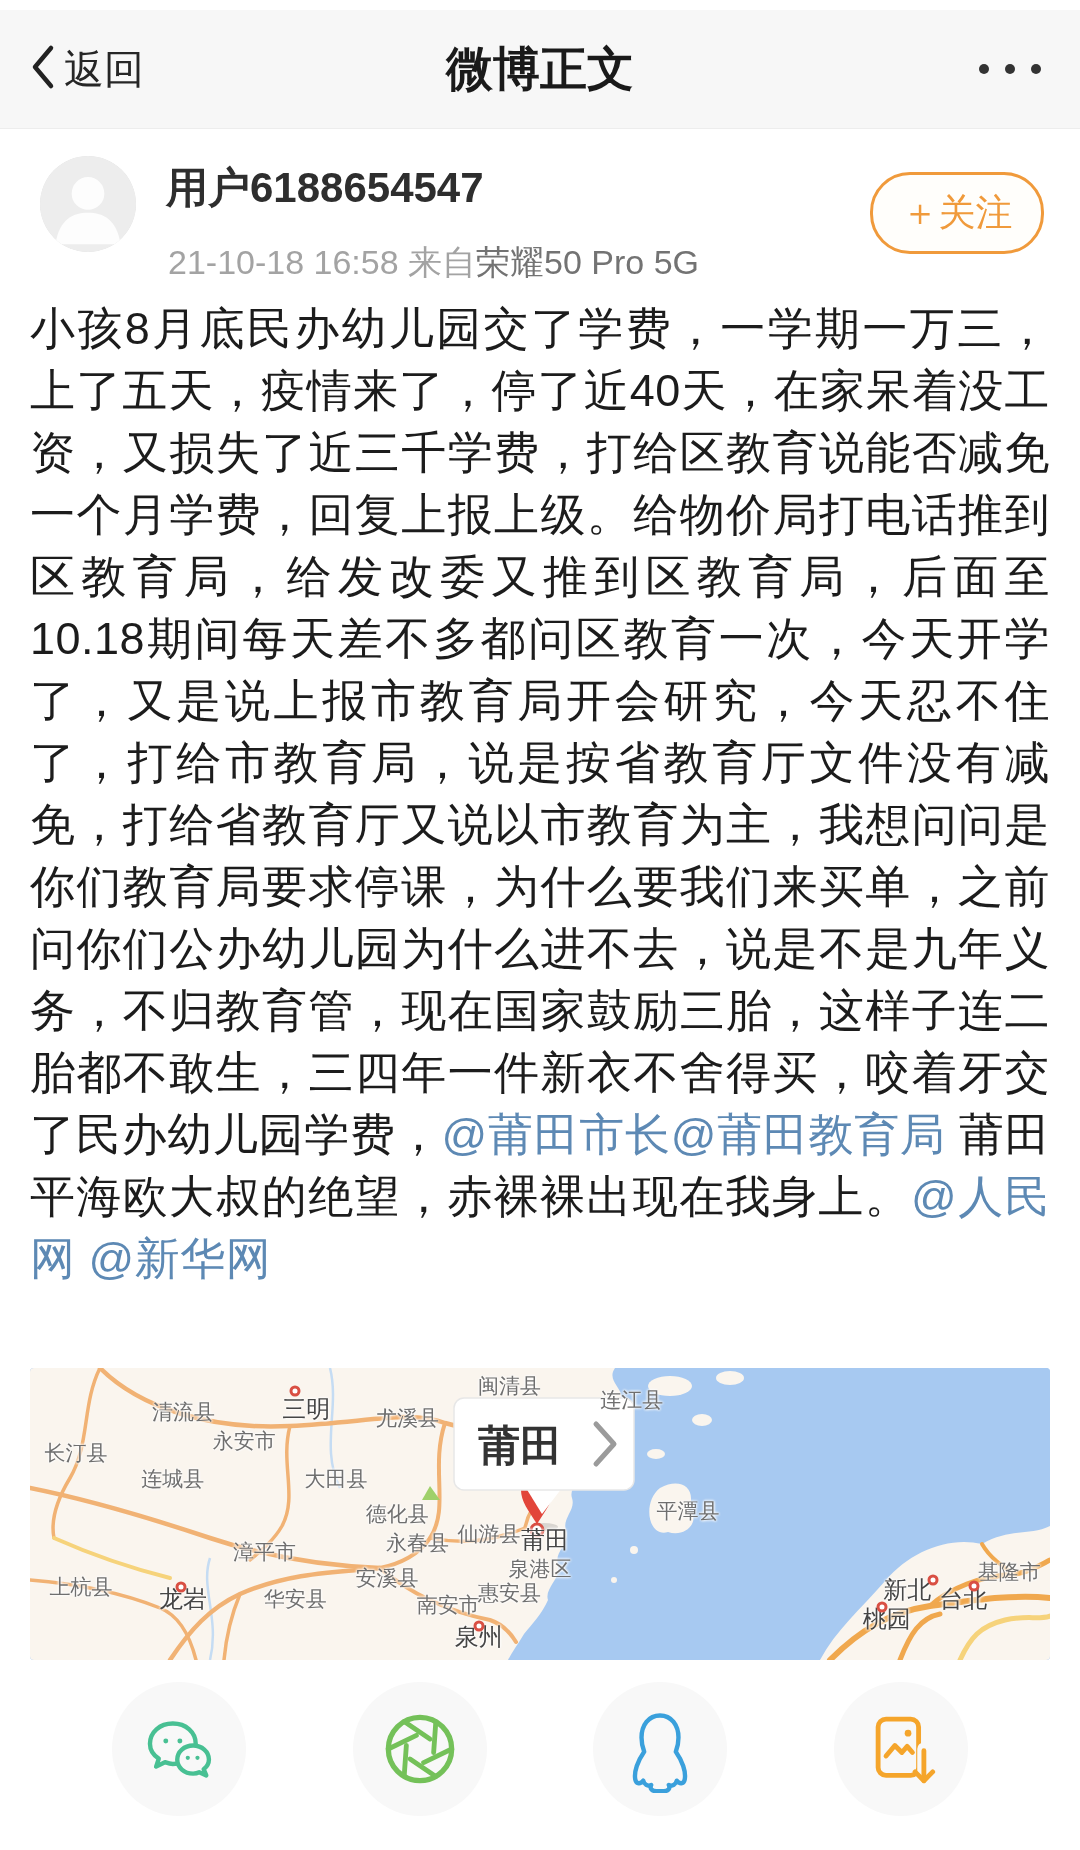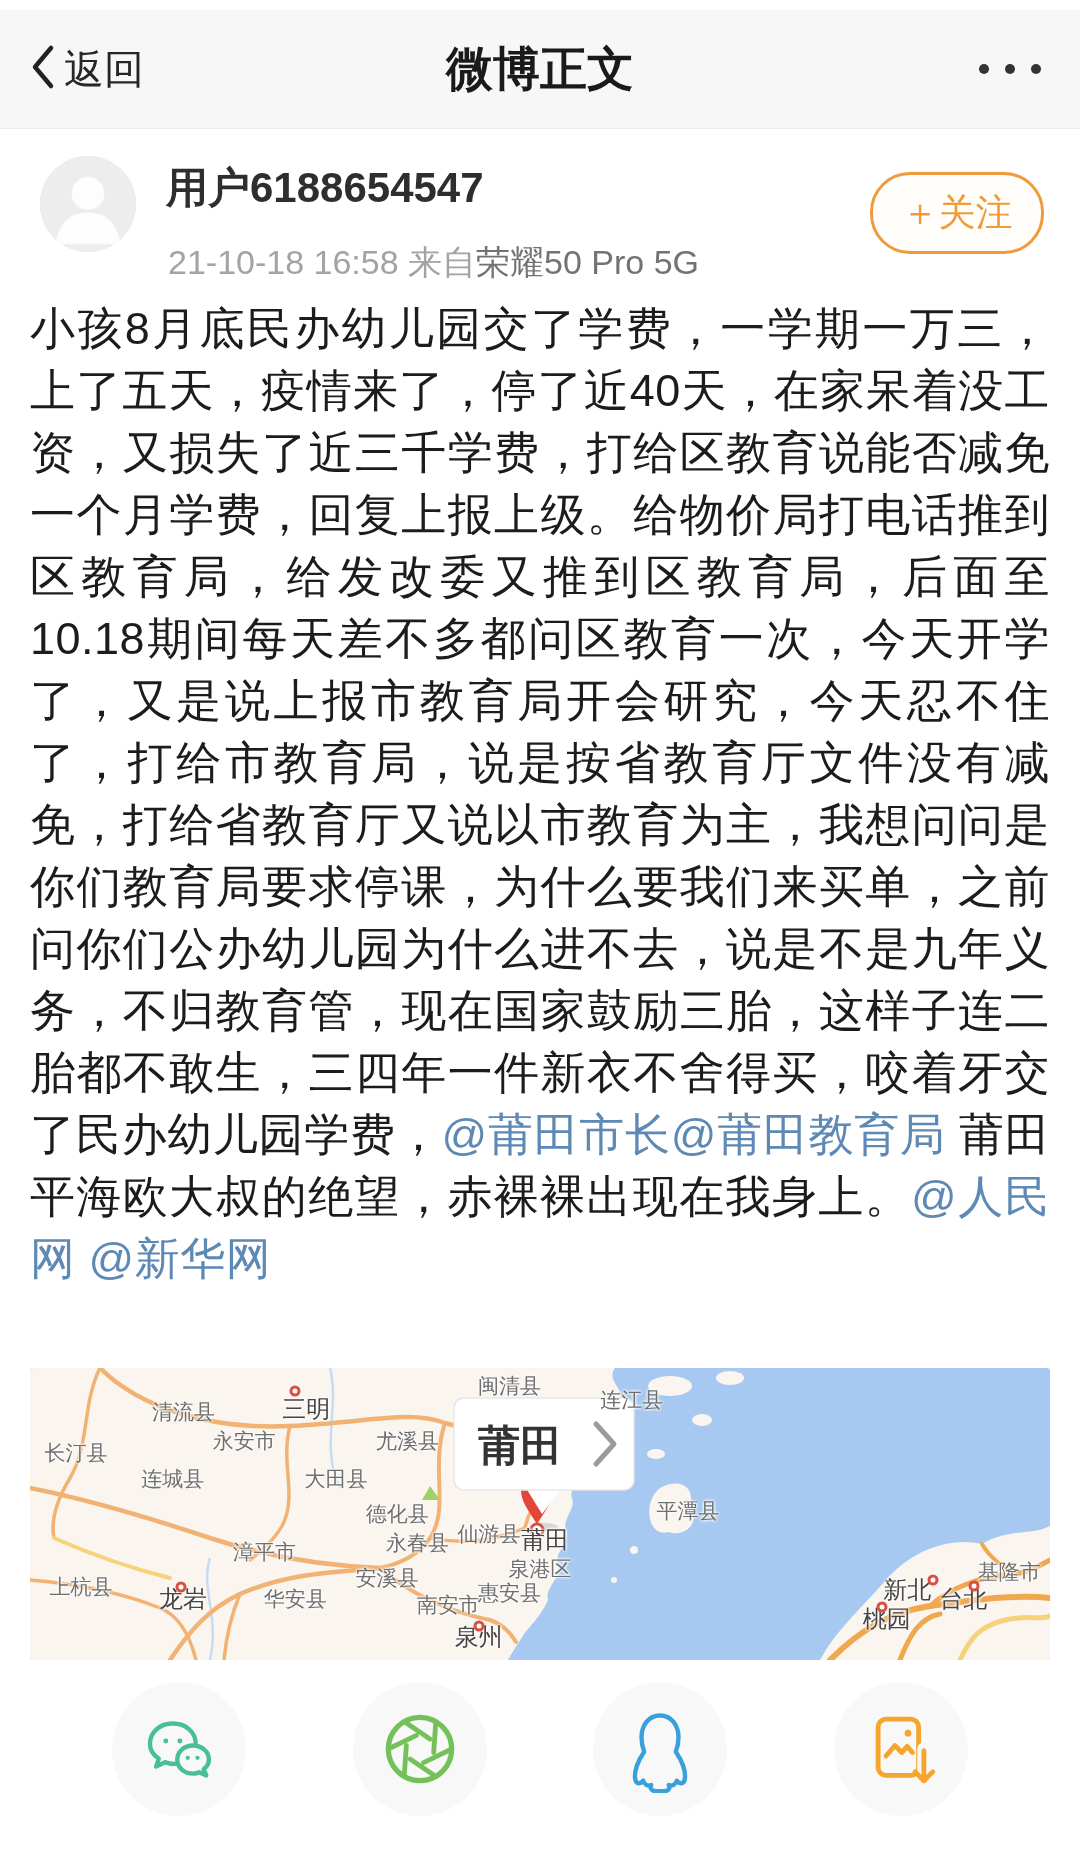--- a/index.html
+++ b/index.html
@@ -149,21 +149,21 @@
       <g>
         <path d="M496,120 L532,120 L512,146 Z" fill="#ffffff"></path>
         <rect x="424" y="30" width="180" height="92" rx="10" fill="#ffffff" stroke="#e7e7e7" stroke-width="1.5"></rect>
         <text x="448" y="92" font-size="42" font-weight="bold" fill="#333">莆田</text>
         <path d="M566,56 L584,76 L566,96" stroke="#9b9b9b" stroke-width="5" fill="none" stroke-linecap="round" stroke-linejoin="round"></path>
       </g>
     </svg>
     <div style="position:absolute;inset:0;">
         <span class="map-label" style="left: 13%; top: 15%; margin-left: 21px;">清流县</span>
         <span class="map-label city" style="left: 26%; top: 14%; margin-left: 11px;">三明</span>
-        <span class="map-label" style="left: 37%; top: 17%; margin-top: 23px;">尤溪县</span>
+        <span class="map-label" style="left: 37%; top: 17%;">尤溪县</span>
         <span class="map-label" style="left: 47%; top: 6%;">闽清县</span>
         <span class="map-label" style="left: 59%; top: 11%;">连江县</span>
         <span class="map-label" style="left: 4.5%; top: 29%; text-align: center;">长汀县</span>
         <span class="map-label" style="left: 21%; top: 25%;">永安市</span>
         <span class="map-label" style="left: 14%; top: 38%;">连城县</span>
         <span class="map-label" style="left: 30%; top: 38%;">大田县</span>
         <span class="map-label" style="left: 36%; top: 50%;">德化县</span>
         <span class="map-label" style="left: 38%; top: 60%;">永春县</span>
         <span class="map-label" style="left: 45%; top: 57%;">仙游县</span>
         <span class="map-label city" style="left: 50.5%; top: 59%;">莆田</span>

